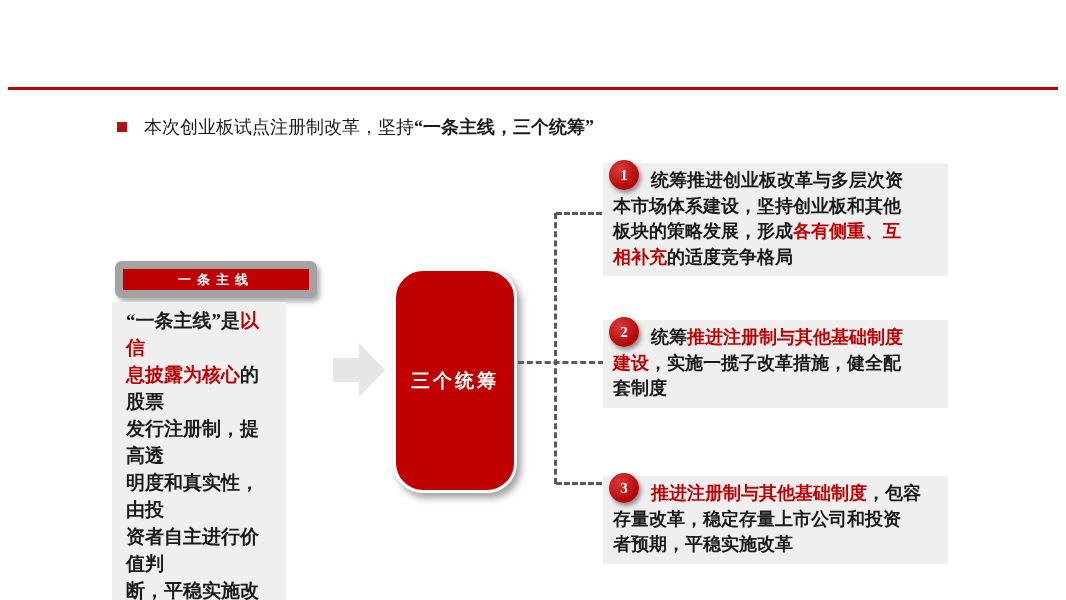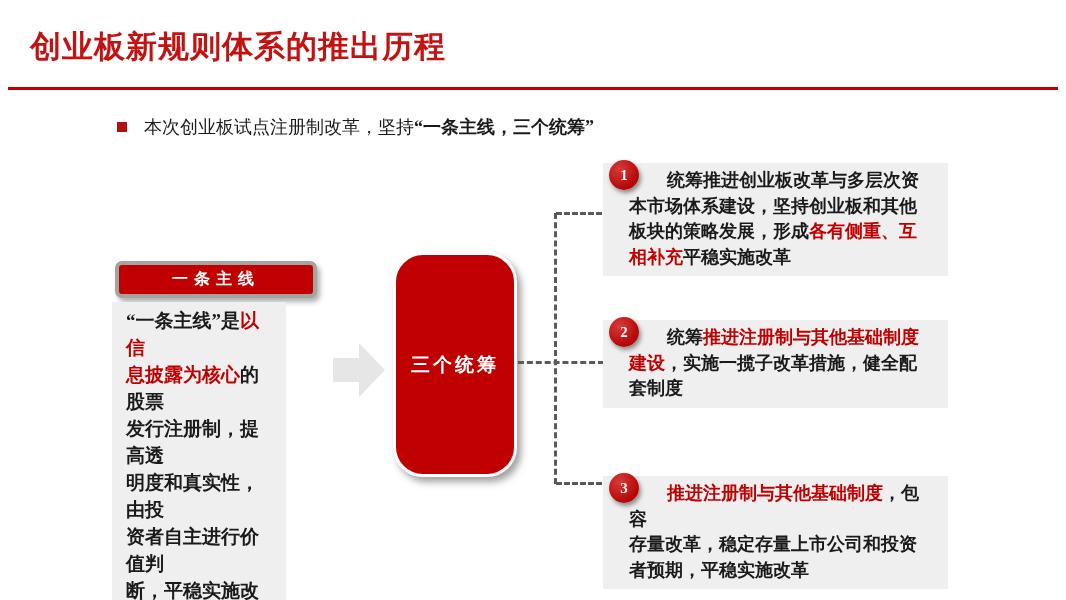--- a/index.html
+++ b/index.html
@@ -19,67 +19,66 @@
   }
   .title-rule{position:absolute;left:8px;right:8px;top:87px;height:3px;background:var(--red);}
   .bullet-row{position:absolute;left:117px;top:113px;display:flex;align-items:flex-start;justify-content:space-between;}
   .bullet-sq{width:10px;height:10px;background:#B21111;margin-top:9px;margin-right:17px;flex:none;}
   .bullet-text{font-size:18px;line-height:28px;white-space:pre-line;}
   .seg-red{color:var(--red);font-weight:bold;}
   .seg-bold{font-weight:bold;}
 
   .mainline-header{
     position:absolute;left:115px;top:261px;width:202px;height:37px;
-    background:var(--red);border:4px solid #a3a3a3;border-radius:7px;
+    background:var(--red);border:8px solid #a3a3a3;border-radius:7px;
     box-shadow:3px 4px 5px rgba(80,80,80,.45);
-    color:#fff;font-weight:bold;font-size:16px;letter-spacing:6px;
+    color:#fff;font-weight:bold;font-size:13px;letter-spacing:6px;
     display:flex;align-items:center;justify-content:center;white-space:nowrap;
   }
   .mainline-body{
     position:absolute;left:112px;top:302px;width:174px;
     background:var(--panel-gray);padding:5px 14px;
     font-size:19px;line-height:27px;white-space:pre-line;font-weight:600;
   }
   .flow-arrow{position:absolute;left:333px;top:343px;}
   .coord-box{
-    position:absolute;left:393px;top:252px;width:124px;height:225px;
+    position:absolute;left:393px;top:268px;width:124px;height:225px;
     background:var(--red);border:3px solid #fff;border-radius:30px;
     box-shadow:4px 5px 7px rgba(70,70,70,.5);
     display:flex;align-items:center;justify-content:center;
     color:#fff;font-size:19px;font-weight:bold;letter-spacing:3px;white-space:nowrap;
   }
   .dash-h{position:absolute;height:0;border-top:3px dashed var(--dash-gray);}
   .dash-v{position:absolute;width:0;border-left:3px dashed var(--dash-gray);}
   .connector-stem{left:518px;top:361px;width:86px;}
   .connector-spine{left:554px;top:213px;height:271px;}
   .connector-branch-1{left:556px;top:212px;width:46px;}
   .connector-branch-3{left:556px;top:482px;width:46px;}
 
   .item{position:absolute;left:603px;width:345px;background:var(--panel-gray);}
   .item-1{top:163px;min-height:110px;}
   .item-2{top:320px;min-height:86px;}
   .item-3{top:476px;min-height:86px;}
   .item-text{
     padding:5px 22px 6px 10px;font-size:18px;line-height:25.5px;
-    white-space:pre-line;text-indent:38px;font-weight:600;margin-left:16px;
+    white-space:pre-line;text-indent:38px;font-weight:600;
   }
   .badge{
     position:absolute;left:6px;top:-3px;width:30px;height:30px;border-radius:50%;
     background:radial-gradient(circle at 35% 30%, #D83A3A 0%, #B40606 70%);
     box-shadow:2px 3px 4px rgba(60,60,60,.55);
     color:#fff;font-weight:bold;font-size:15px;
     display:flex;align-items:center;justify-content:center;
   }
 </style>
 </head>
 <body>
 
 <div class="slide">
 
-  <h1 class="page-title">创业板新规则体系的推出历程</h1>
   <div class="title-rule"></div>
 
   <div class="bullet-row">
     <span class="bullet-sq"></span>
     <p class="bullet-text"><span>本次创业板试点注册制改革，坚持</span><span class="seg-bold">“一条主线，三个统筹”</span></p>
   </div>
 
   <div class="mainline-header">一条主线</div>
   <div class="mainline-body"><span>“一条主线”是</span><span class="seg-red">以信
 息披露为核心</span><span>的股票
@@ -100,21 +99,21 @@
   <div class="dash-h connector-stem"></div>
   <div class="dash-v connector-spine"></div>
   <div class="dash-h connector-branch-1"></div>
   <div class="dash-h connector-branch-3"></div>
 
   <div class="item item-1">
     <span class="badge">1</span>
     <p class="item-text"><span>统筹推进创业板改革与多层次资
 本市场体系建设，坚持创业板和其他
 板块的策略发展，形成</span><span class="seg-red">各有侧重、互
-相补充</span><span>平稳实施改革</span></p>
+相补充</span><span>的适度竞争格局</span></p>
   </div>
 
   <div class="item item-2">
     <span class="badge">2</span>
     <p class="item-text"><span>统筹</span><span class="seg-red">推进注册制与其他基础制度
 建设</span><span>，实施一揽子改革措施，健全配
 套制度</span></p>
   </div>
 
   <div class="item item-3">

